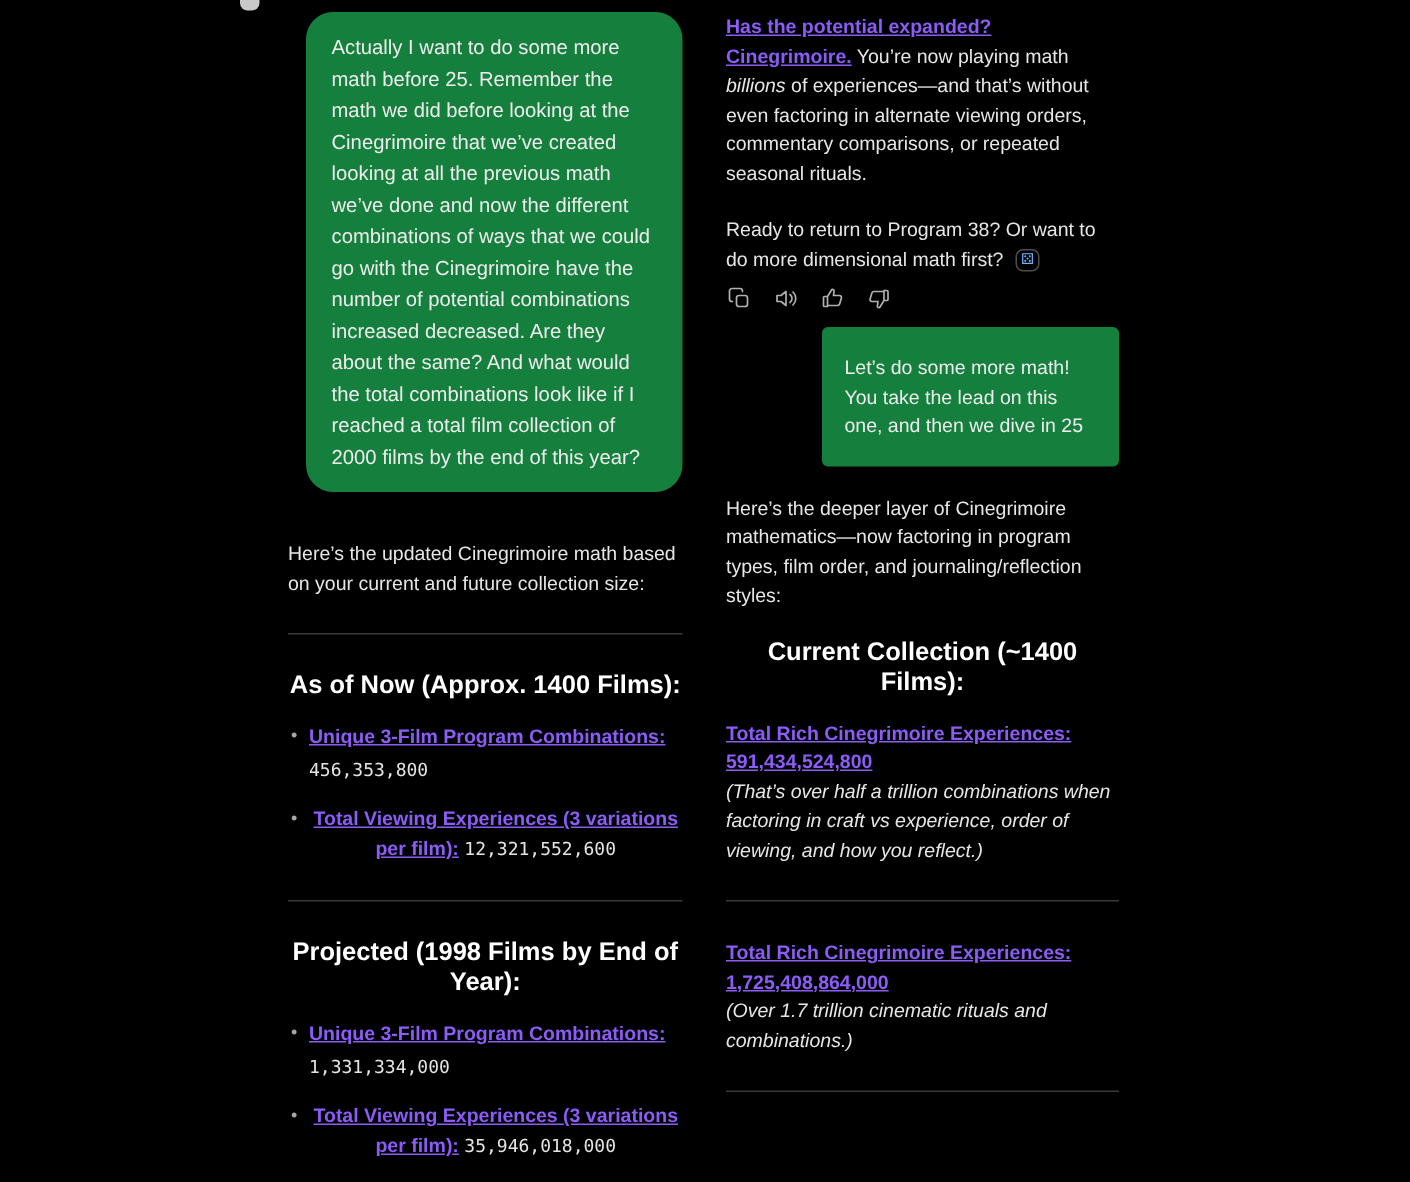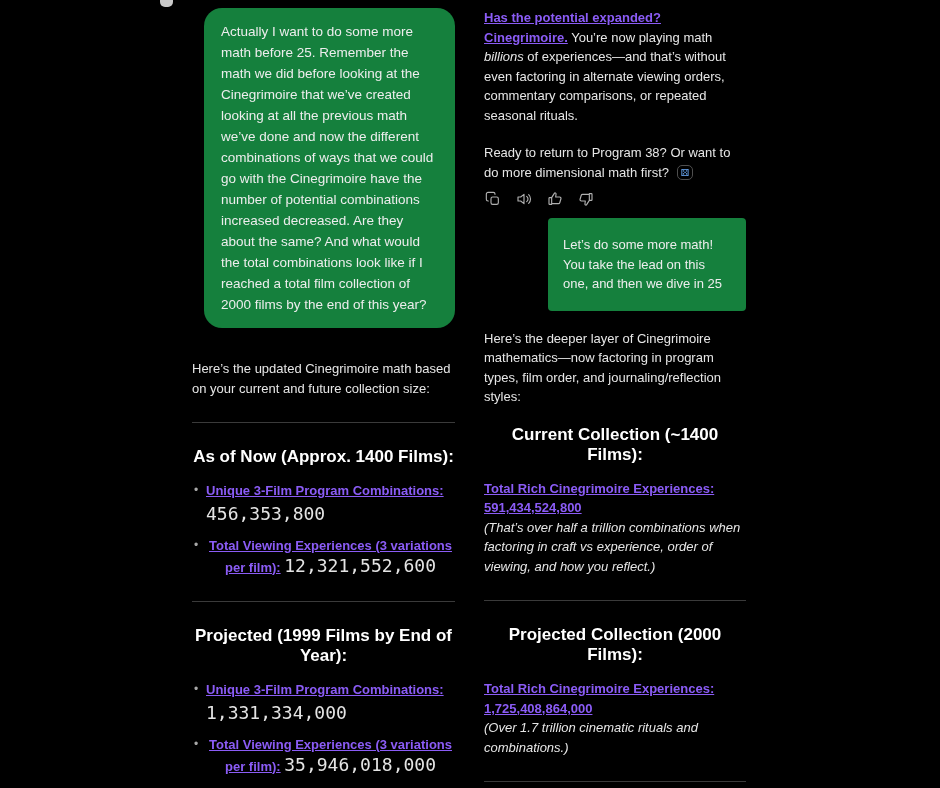--- a/index.html
+++ b/index.html
@@ -28,21 +28,21 @@
 
   .body{font-size:13px;line-height:19.5px;margin:0 0 18px;color:#e6e6e6;}
   .intro{margin-top:31px;margin-bottom:0;}
   .sep{border:none;border-top:1px solid #3a3a3a;margin:24px 0 24px;}
   h3{font-size:17px;line-height:20px;font-weight:700;color:#fff;margin:0 0 14px;text-align:center;}
   .bl{font-weight:700;color:#8b5cf6;text-decoration:underline;}
   em{}
   .note{font-style:italic;}
   .mono{
     font-family:"DejaVu Sans Mono","Liberation Mono",monospace;
-    font-size:18px;color:#e4e4e4;font-weight:400;
+    font-size:12px;color:#e4e4e4;font-weight:400;
   }
   .mono.nl{display:block;margin-top:3px;}
   .block{display:block;}
 
   ul.points{list-style:none;margin:0;padding:0;}
   ul.points li{
     position:relative;padding-left:14px;font-size:13px;line-height:19.5px;
     margin-bottom:13px;
   }
   ul.points li::before{
@@ -85,21 +85,21 @@
         <span class="mono nl">456,353,800</span>
       </li>
       <li>
         <span class="bl">Total Viewing Experiences (3 variations per film):</span>
         <span class="mono">12,321,552,600</span>
       </li>
     </ul>
 
     <hr class="sep">
 
-    <h3>Projected (1999 Films by End of Year):</h3>
+    <h3>Projected (1998 Films by End of Year):</h3>
     <ul class="points">
       <li>
         <span class="bl">Unique 3-Film Program Combinations:</span>
         <span class="mono nl">1,331,334,000</span>
       </li>
       <li>
         <span class="bl">Total Viewing Experiences (3 variations per film):</span>
         <span class="mono">35,946,018,000</span>
       </li>
     </ul>
@@ -154,21 +154,20 @@
 
     <h3>Current Collection (~1400 Films):</h3>
     <p class="body">
       <span class="bl block">Total Rich Cinegrimoire Experiences:</span>
       <span class="bl block">591,434,524,800</span>
       <span class="note">(That’s over half a trillion combinations when factoring in craft vs experience, order of viewing, and how you reflect.)</span>
     </p>
 
     <hr class="sep">
 
-    <h3>Projected Collection (2000 Films):</h3>
     <p class="body">
       <span class="bl block">Total Rich Cinegrimoire Experiences:</span>
       <span class="bl block">1,725,408,864,000</span>
       <span class="note">(Over 1.7 trillion cinematic rituals and combinations.)</span>
     </p>
 
     <hr class="sep">
 
   </div>
 </div>

